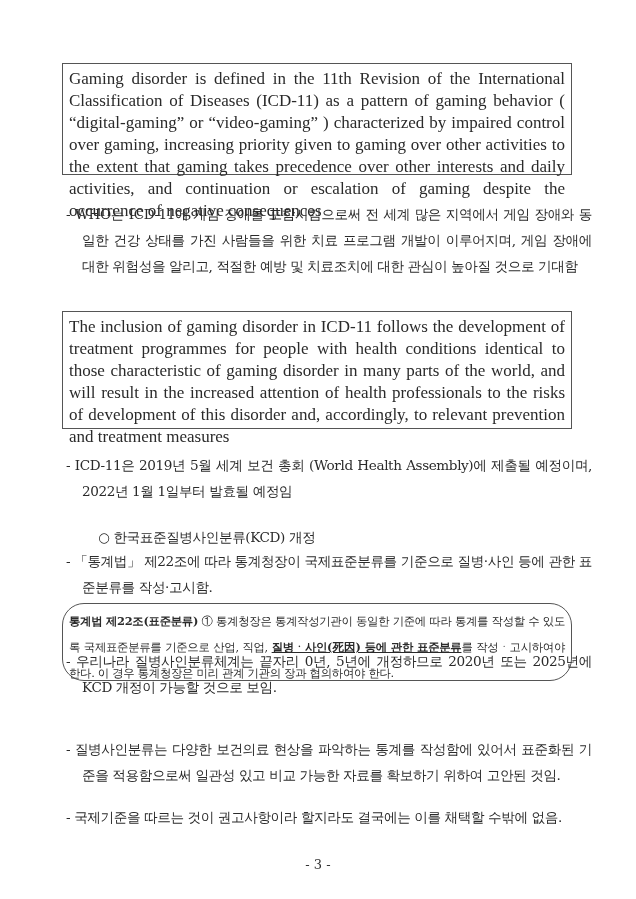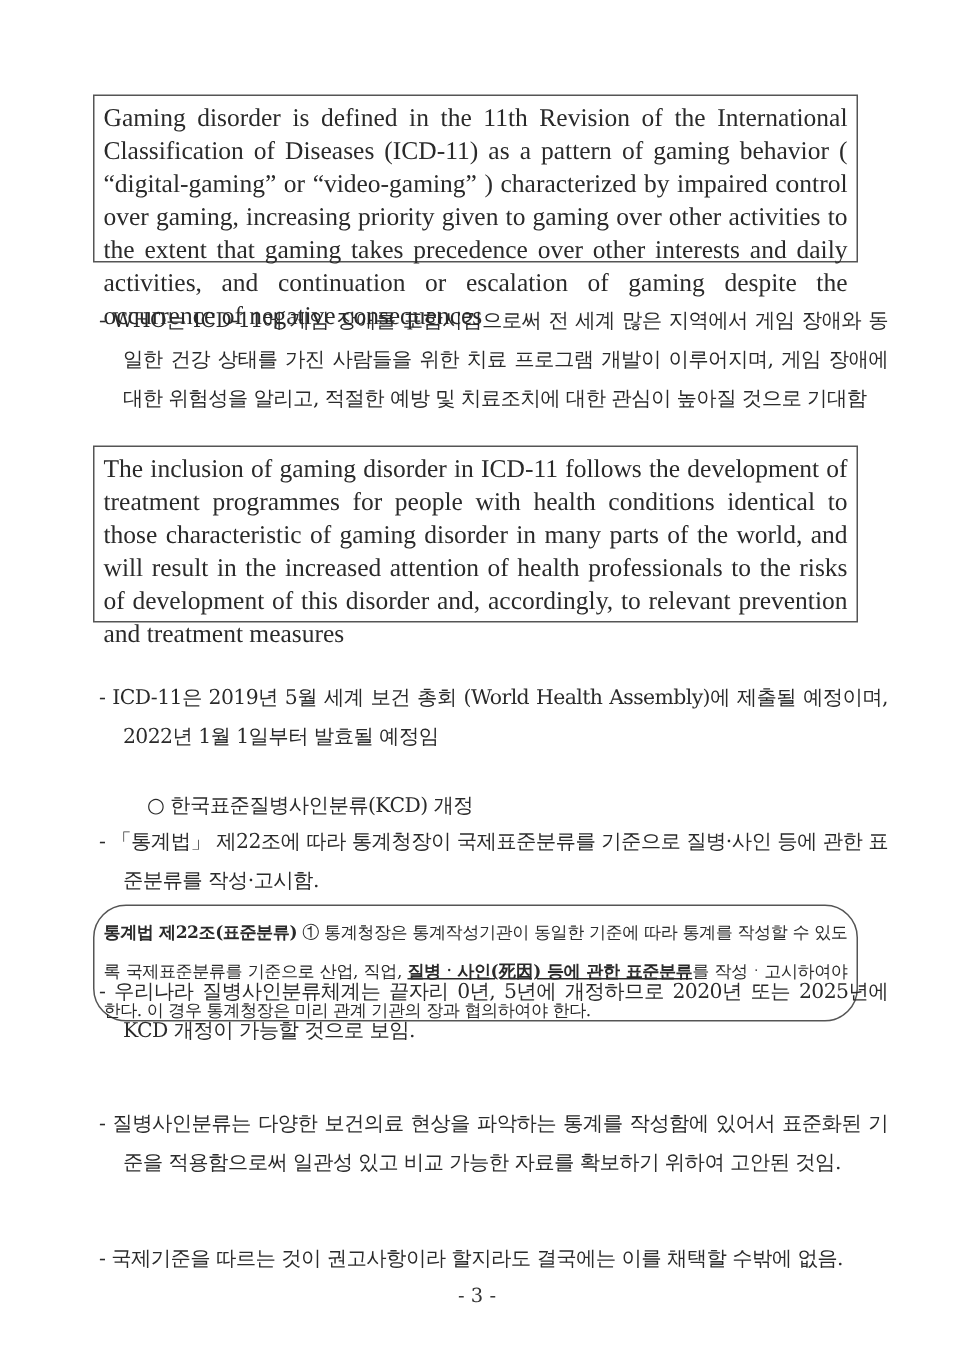--- a/index.html
+++ b/index.html
@@ -28,21 +28,21 @@
 
 <div class="box" style="top:63px; height:102px;">
   <span>Gaming disorder is defined in the 11th Revision of the International Classification of Diseases (ICD-11) as a pattern of gaming behavior ( “digital-gaming” or “video-gaming” ) characterized by impaired control over gaming, increasing priority given to gaming over other activities to the extent that gaming takes precedence over other interests and daily activities, and continuation or escalation of gaming despite the occurrence of negative consequences</span>
 </div>
 
 <div class="para dash" style="top:201px;">
   <span>-</span>
   <span>WHO는 ICD-11에 게임 장애를 포함시킴으로써 전 세계 많은 지역에서 게임 장애와 동일한 건강 상태를 가진 사람들을 위한 치료 프로그램 개발이 이루어지며, 게임 장애에 대한 위험성을 알리고, 적절한 예방 및 치료조치에 대한 관심이 높아질 것으로 기대함</span>
 </div>
 
-<div class="box" style="top:297px; height:108px;">
+<div class="box" style="top:311px; height:108px;">
   <span>The inclusion of gaming disorder in ICD-11 follows the development of treatment programmes for people with health conditions identical to those characteristic of gaming disorder in many parts of the world, and will result in the increased attention of health professionals to the risks of development of this disorder and, accordingly, to relevant prevention and treatment measures</span>
 </div>
 
 <div class="para dash" style="top:452px;">
   <span>-</span>
   <span>ICD-11은 2019년 5월 세계 보건 총회 (World Health Assembly)에 제출될 예정이며, 2022년 1월 1일부터 발효될 예정임</span>
 </div>
 
 <div class="para circle" style="top:524px;">
   <span>○</span>
@@ -61,18 +61,18 @@
 <div class="para dash" style="top:648px;">
   <span>-</span>
   <span>우리나라 질병사인분류체계는 끝자리 0년, 5년에 개정하므로 2020년 또는 2025년에 KCD 개정이 가능할 것으로 보임.</span>
 </div>
 
 <div class="para dash" style="top:736px;">
   <span>-</span>
   <span>질병사인분류는 다양한 보건의료 현상을 파악하는 통계를 작성함에 있어서 표준화된 기준을 적용함으로써 일관성 있고 비교 가능한 자료를 확보하기 위하여 고안된 것임.</span>
 </div>
 
-<div class="para dash" style="top:804px;margin-top:22px;">
+<div class="para dash" style="top:804px;">
   <span>-</span>
   <span>국제기준을 따르는 것이 권고사항이라 할지라도 결국에는 이를 채택할 수밖에 없음.</span>
 </div>
 
 <div class="pagenum">- 3 -</div>
 
 </body></html>

